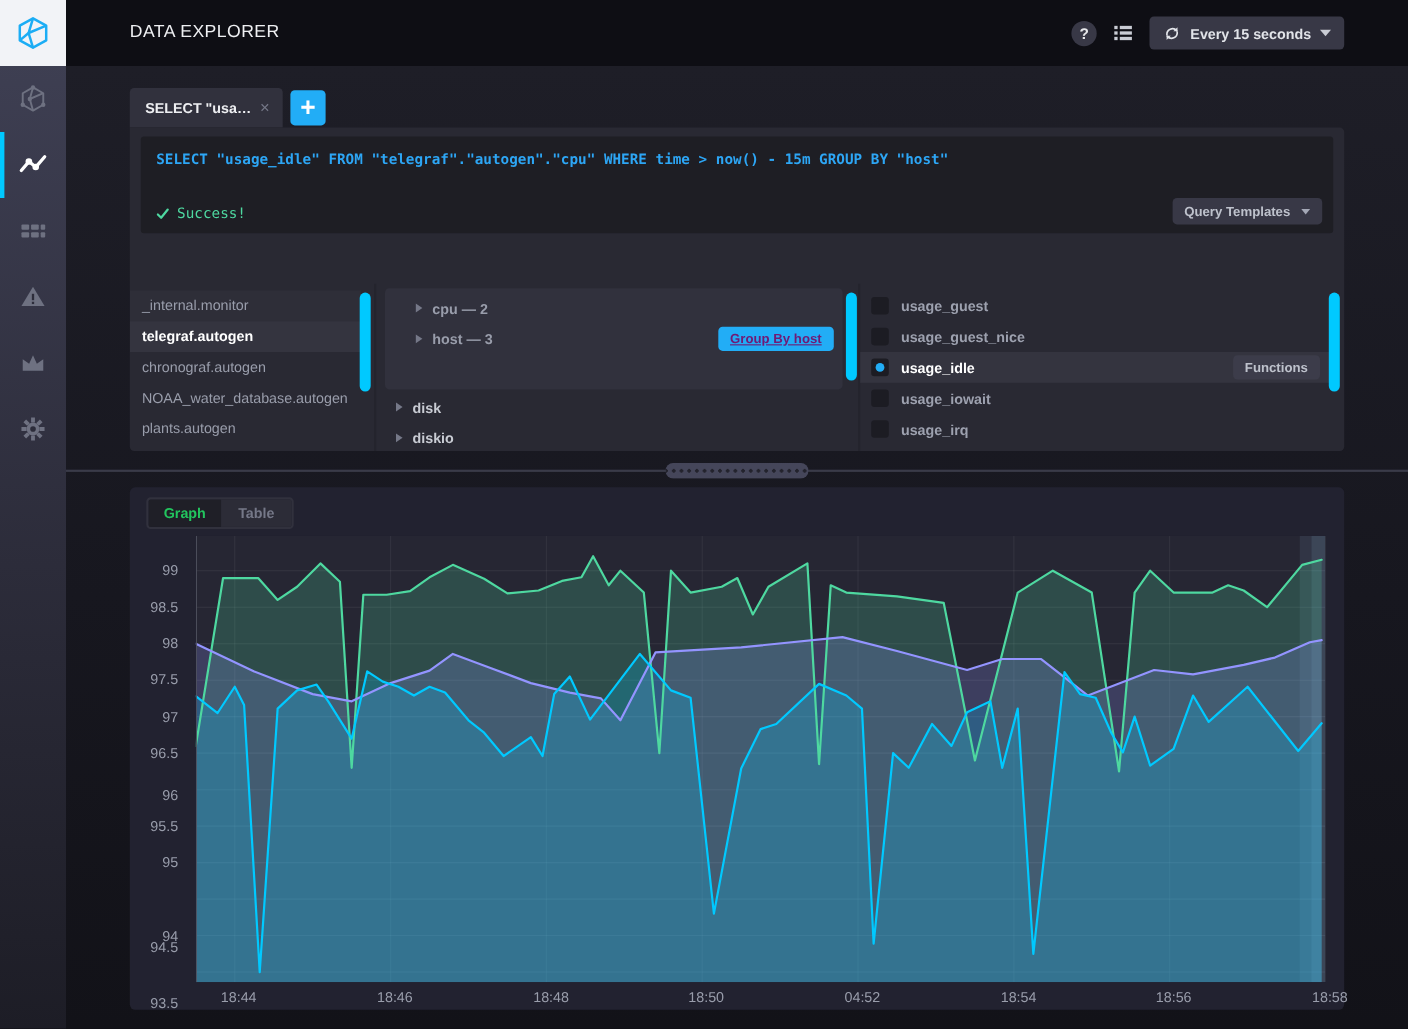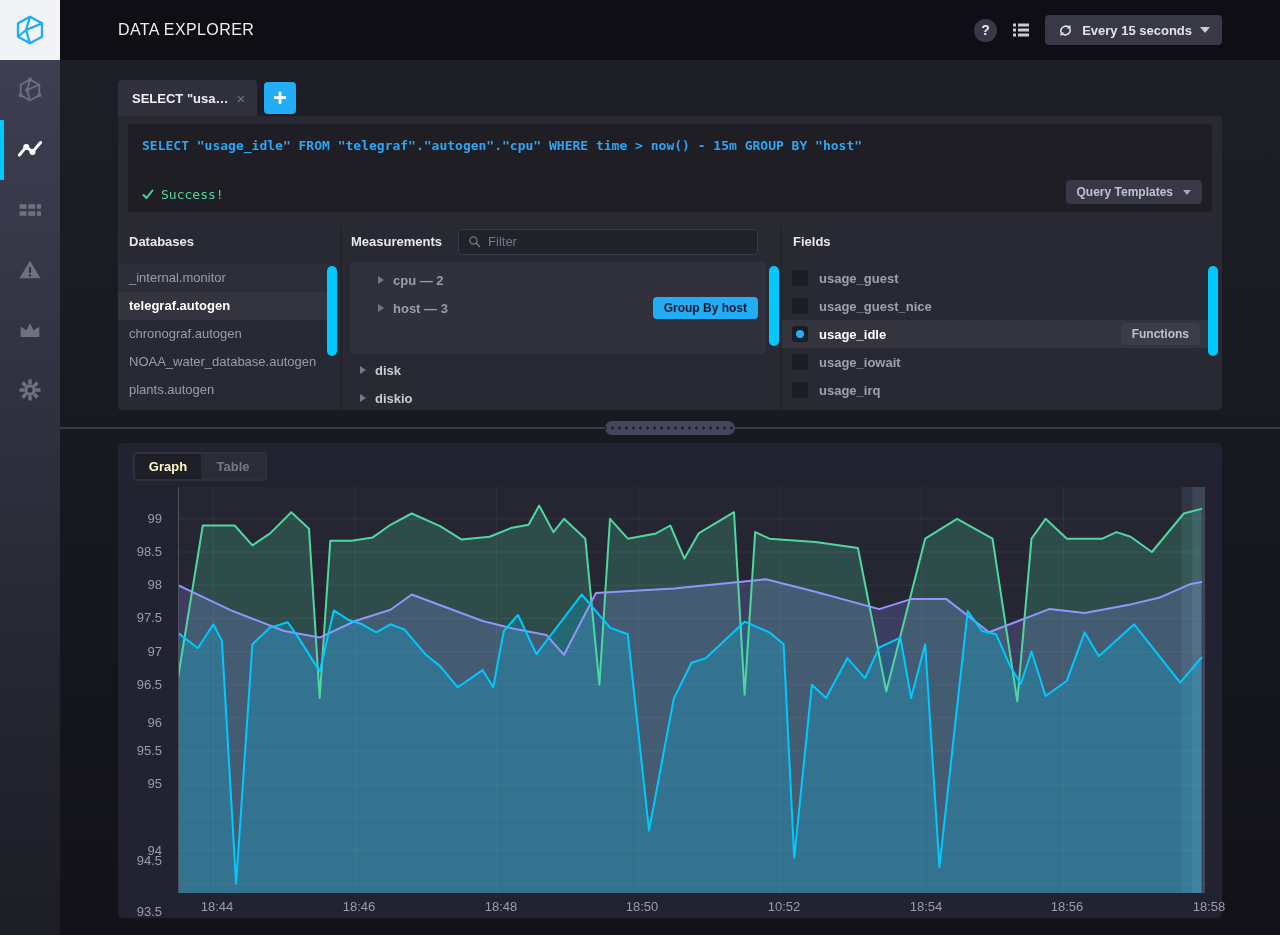--- a/index.html
+++ b/index.html
@@ -63,43 +63,43 @@
   .db-row.shaded { background:#2e2e38; }
   .db-row.selected { background:#34343f; color:#fff; font-weight:bold; }
   .scroll-thumb { position:absolute; width:10px; border-radius:5px; background:#00C9FF; cursor:pointer; }
   .meas-group { position:absolute; left:8px; top:4px; right:14px; height:92px; background:#31313d; border-radius:4px; }
   .meas-row { height:28px; display:flex; align-items:center; gap:9px; padding-left:10px; color:#c9ccd4;
     font-size:13px; font-weight:bold; cursor:pointer; position:relative; }
   .meas-row.child { padding-left:28px; color:#999dab; font-weight:bold; }
   .tri-right { width:0; height:0; border-top:4px solid transparent; border-bottom:4px solid transparent; border-left:6px solid #757888; }
   .tri-down { width:0; height:0; border-left:4px solid transparent; border-right:4px solid transparent; border-top:6px solid #bec2cc; }
   .meas-plain { position:absolute; left:8px; right:14px; }
-  #groupby-btn { position:absolute; right:8px; top:3px; height:22px; background:#22ADF6; border-radius:4px; color:#0f172a;
-    font-size:12px; font-weight:bold; display:flex; align-items:center; padding:0 11px; cursor:pointer; }
+  #groupby-btn { position:absolute; right:8px; top:3px; height:22px; background:#22ADF6; border-radius:4px; color:#701a75;
+    font-size:12px; font-weight:bold; display:flex; align-items:center; padding:0 11px; cursor:pointer;text-decoration:underline; }
   .field-row { height:28px; display:flex; align-items:center; padding-left:10px; cursor:pointer; width:428px; position:relative; }
   .field-row .cb { width:16px; height:16px; border-radius:3px; background:#1c1c23; margin-right:11px; display:flex; align-items:center; justify-content:center; }
   .field-row .cb .dot { width:8px; height:8px; border-radius:50%; background:#22ADF6; display:none; }
   .field-row.checked { background:#34343f; }
   .field-row.checked .cb .dot { display:block; }
   .field-label { color:#9da1af; font-size:13px; font-weight:bold; }
   .field-row.checked .field-label { color:#fff; }
   #functions-btn { position:absolute; right:10px; height:22px; background:#3c3c4a; border-radius:4px; color:#bec2cc;
     font-size:12px; font-weight:bold; display:flex; align-items:center; padding:0 11px; cursor:pointer; }
 
   
   #divider-line { position:absolute; left:0; top:367px; width:1220px; height:2px; background:#3a3b49; }
   #divider-handle { position:absolute; left:545px; top:361px; width:130px; height:14px; border-radius:7px; background:#45465a; cursor:row-resize;
     background-image:radial-gradient(circle, #23232d 1.6px, rgba(0,0,0,0) 1.8px), radial-gradient(circle, #45465a 0, #45465a 100%);
     background-size:7px 14px, 100% 100%; background-position:4px 0, 0 0; }
 
   
   #graph-panel { position:absolute; left:58px; top:383px; width:1104px; height:475px; background:#222230; border-radius:5px; }
   #view-toggle { position:absolute; left:15px; top:9px; height:29px; display:flex; border-radius:4px; overflow:hidden; border:2px solid #31313d; }
   .toggle-btn { height:100%; display:flex; align-items:center; justify-content:center; font-size:13px; font-weight:bold; cursor:pointer; }
-  #toggle-graph { width:66px; background:#1f1f27; color:#fef9c3; }
+  #toggle-graph { width:66px; background:#1f1f27; color:#22c55e; }
   #toggle-table { width:64px; background:#2c2c37; color:#757888; }
   #y-labels { position:absolute; left:0; top:44px; width:52px; height:406px; }
   .ytick { position:absolute; right:8px; color:#999dab; font-size:13px; height:16px; line-height:16px; }
   #chart-svg { position:absolute; left:60px; top:44px; background:#262633; }
   #x-labels { position:absolute; left:4px; top:456px; width:1148px; height:16px; }
   .xtick { position:absolute; width:60px; text-align:center; color:#999dab; font-size:13px; }
 </style>
 </head>
 <body>
 
@@ -223,36 +223,20 @@
           <polyline points="1.5,6 4.5,9 10.5,1.5" fill="none" stroke="#4ED8A0" stroke-width="2" stroke-linecap="round" stroke-linejoin="round"></polyline>
         </svg>
         <span>Success!</span>
       </div>
       <div id="templates-btn">
         <span>Query Templates</span>
         <span class="caret-down"></span>
       </div>
     </div>
 
-    <div id="builder-header">
-      <div id="hdr-db" class="col-title">Databases</div>
-      <div id="hdr-meas">
-        <span class="col-title">Measurements</span>
-        <div id="filter-input">
-          <svg width="13" height="13" viewBox="0 0 18 18">
-            <circle cx="7.5" cy="7.5" r="5" fill="none" stroke="#757888" stroke-width="1.8"></circle>
-            <line x1="11.5" y1="11.5" x2="16" y2="16" stroke="#757888" stroke-width="1.8" stroke-linecap="round"></line>
-          </svg>
-          <span>Filter</span>
-        </div>
-      </div>
-      <div id="hdr-fields">
-        <span class="col-title">Fields</span>
-      </div>
-    </div>
 
     <div id="builder-lists">
 
       <div id="col-db" class="col">
         <div class="db-row shaded">_internal.monitor</div>
         <div class="db-row selected">telegraf.autogen</div>
         <div class="db-row">chronograf.autogen</div>
         <div class="db-row">NOAA_water_database.autogen</div>
         <div class="db-row">plants.autogen</div>
         <div class="scroll-thumb" style="right:3px; top:8px; height:90px;"></div>
@@ -362,19 +346,19 @@
         <polyline points="0.0,191.1 24.8,38.5 56.7,38.5 74.4,58.4 92.1,46.4 113.3,25.2 131.0,41.8 141.7,211.0 152.3,53.7 173.5,53.7 194.8,50.4 212.5,37.8 233.7,26.5 262.1,39.1 283.3,52.4 311.6,49.8 332.9,41.1 350.6,37.8 361.2,18.6 375.4,45.1 386.0,31.8 407.3,51.7 421.4,197.7 432.0,31.8 449.8,51.7 478.1,46.4 492.3,38.5 506.4,71.6 520.6,46.4 556.0,25.2 566.6,207.6 577.2,45.1 591.4,51.7 637.4,55.1 679.9,61.0 708.3,204.3 747.2,51.7 779.1,31.8 814.5,51.7 839.3,214.3 853.5,51.7 867.6,31.8 888.9,51.7 924.3,51.7 938.5,45.1 952.6,49.8 973.9,65.0 1005.8,26.5 1023.5,21.9" fill="none" stroke="#4ED8A0" stroke-width="2" stroke-linejoin="round" stroke-linecap="round"></polyline>
         <polyline points="0.0,98.2 53.1,123.4 106.2,144.0 141.7,150.6 177.1,134.0 212.5,122.7 233.7,107.5 269.1,120.7 304.6,134.0 340.0,142.6 368.3,147.9 386.0,167.8 417.9,106.1 495.8,101.5 587.9,92.2 637.4,104.8 701.2,122.1 733.1,112.1 768.5,112.1 811.0,145.3 871.2,122.1 906.6,126.0 952.6,117.4 981.0,110.8 1012.8,96.9 1023.5,94.9" fill="none" stroke="#9394FF" stroke-width="2" stroke-linejoin="round" stroke-linecap="round"></polyline>
         <polyline points="0.0,145.9 19.8,161.2 35.4,137.3 43.9,153.9 58.1,396.7 74.4,157.2 92.1,140.6 109.8,135.3 120.4,150.6 141.7,184.4 155.8,123.4 170.0,132.7 184.2,137.3 198.3,145.3 212.5,137.3 226.6,142.6 247.9,167.8 262.1,179.1 279.8,200.3 304.6,183.1 315.2,200.3 325.8,144.0 340.0,128.0 358.4,167.2 403.7,107.5 432.0,140.6 449.8,147.3 471.0,343.6 495.8,211.6 513.5,175.8 527.7,171.2 566.6,134.7 591.4,145.3 605.6,157.2 616.2,370.8 633.9,197.7 648.1,211.0 669.3,171.2 687.0,191.1 701.2,160.5 722.4,150.6 733.1,211.0 747.2,157.2 761.4,380.1 789.7,124.1 803.9,144.0 818.1,147.3 832.2,179.1 842.8,197.0 853.5,164.5 867.6,209.0 888.9,193.7 906.6,145.3 920.8,169.2 956.2,137.3 1002.2,195.7 1023.5,170.5" fill="none" stroke="#00C9FF" stroke-width="2" stroke-linejoin="round" stroke-linecap="round"></polyline>
         <line x1="0.5" x2="0.5" y1="0" y2="406" stroke="#50525f"></line>
       </svg>
     <div id="x-labels">
         <div class="xtick" style="left: 65px;">18:44</div>
         <div class="xtick" style="left: 207px;">18:46</div>
         <div class="xtick" style="left: 349px;">18:48</div>
         <div class="xtick" style="left: 490px;">18:50</div>
-        <div class="xtick" style="left: 632px;">10:52</div>
+        <div class="xtick" style="left: 632px;">04:52</div>
         <div class="xtick" style="left: 774px;">18:54</div>
         <div class="xtick" style="left: 915px;">18:56</div>
         <div class="xtick" style="left: 1057px;">18:58</div>
       </div>
   </div>
 </div>
 
 </body></html>

